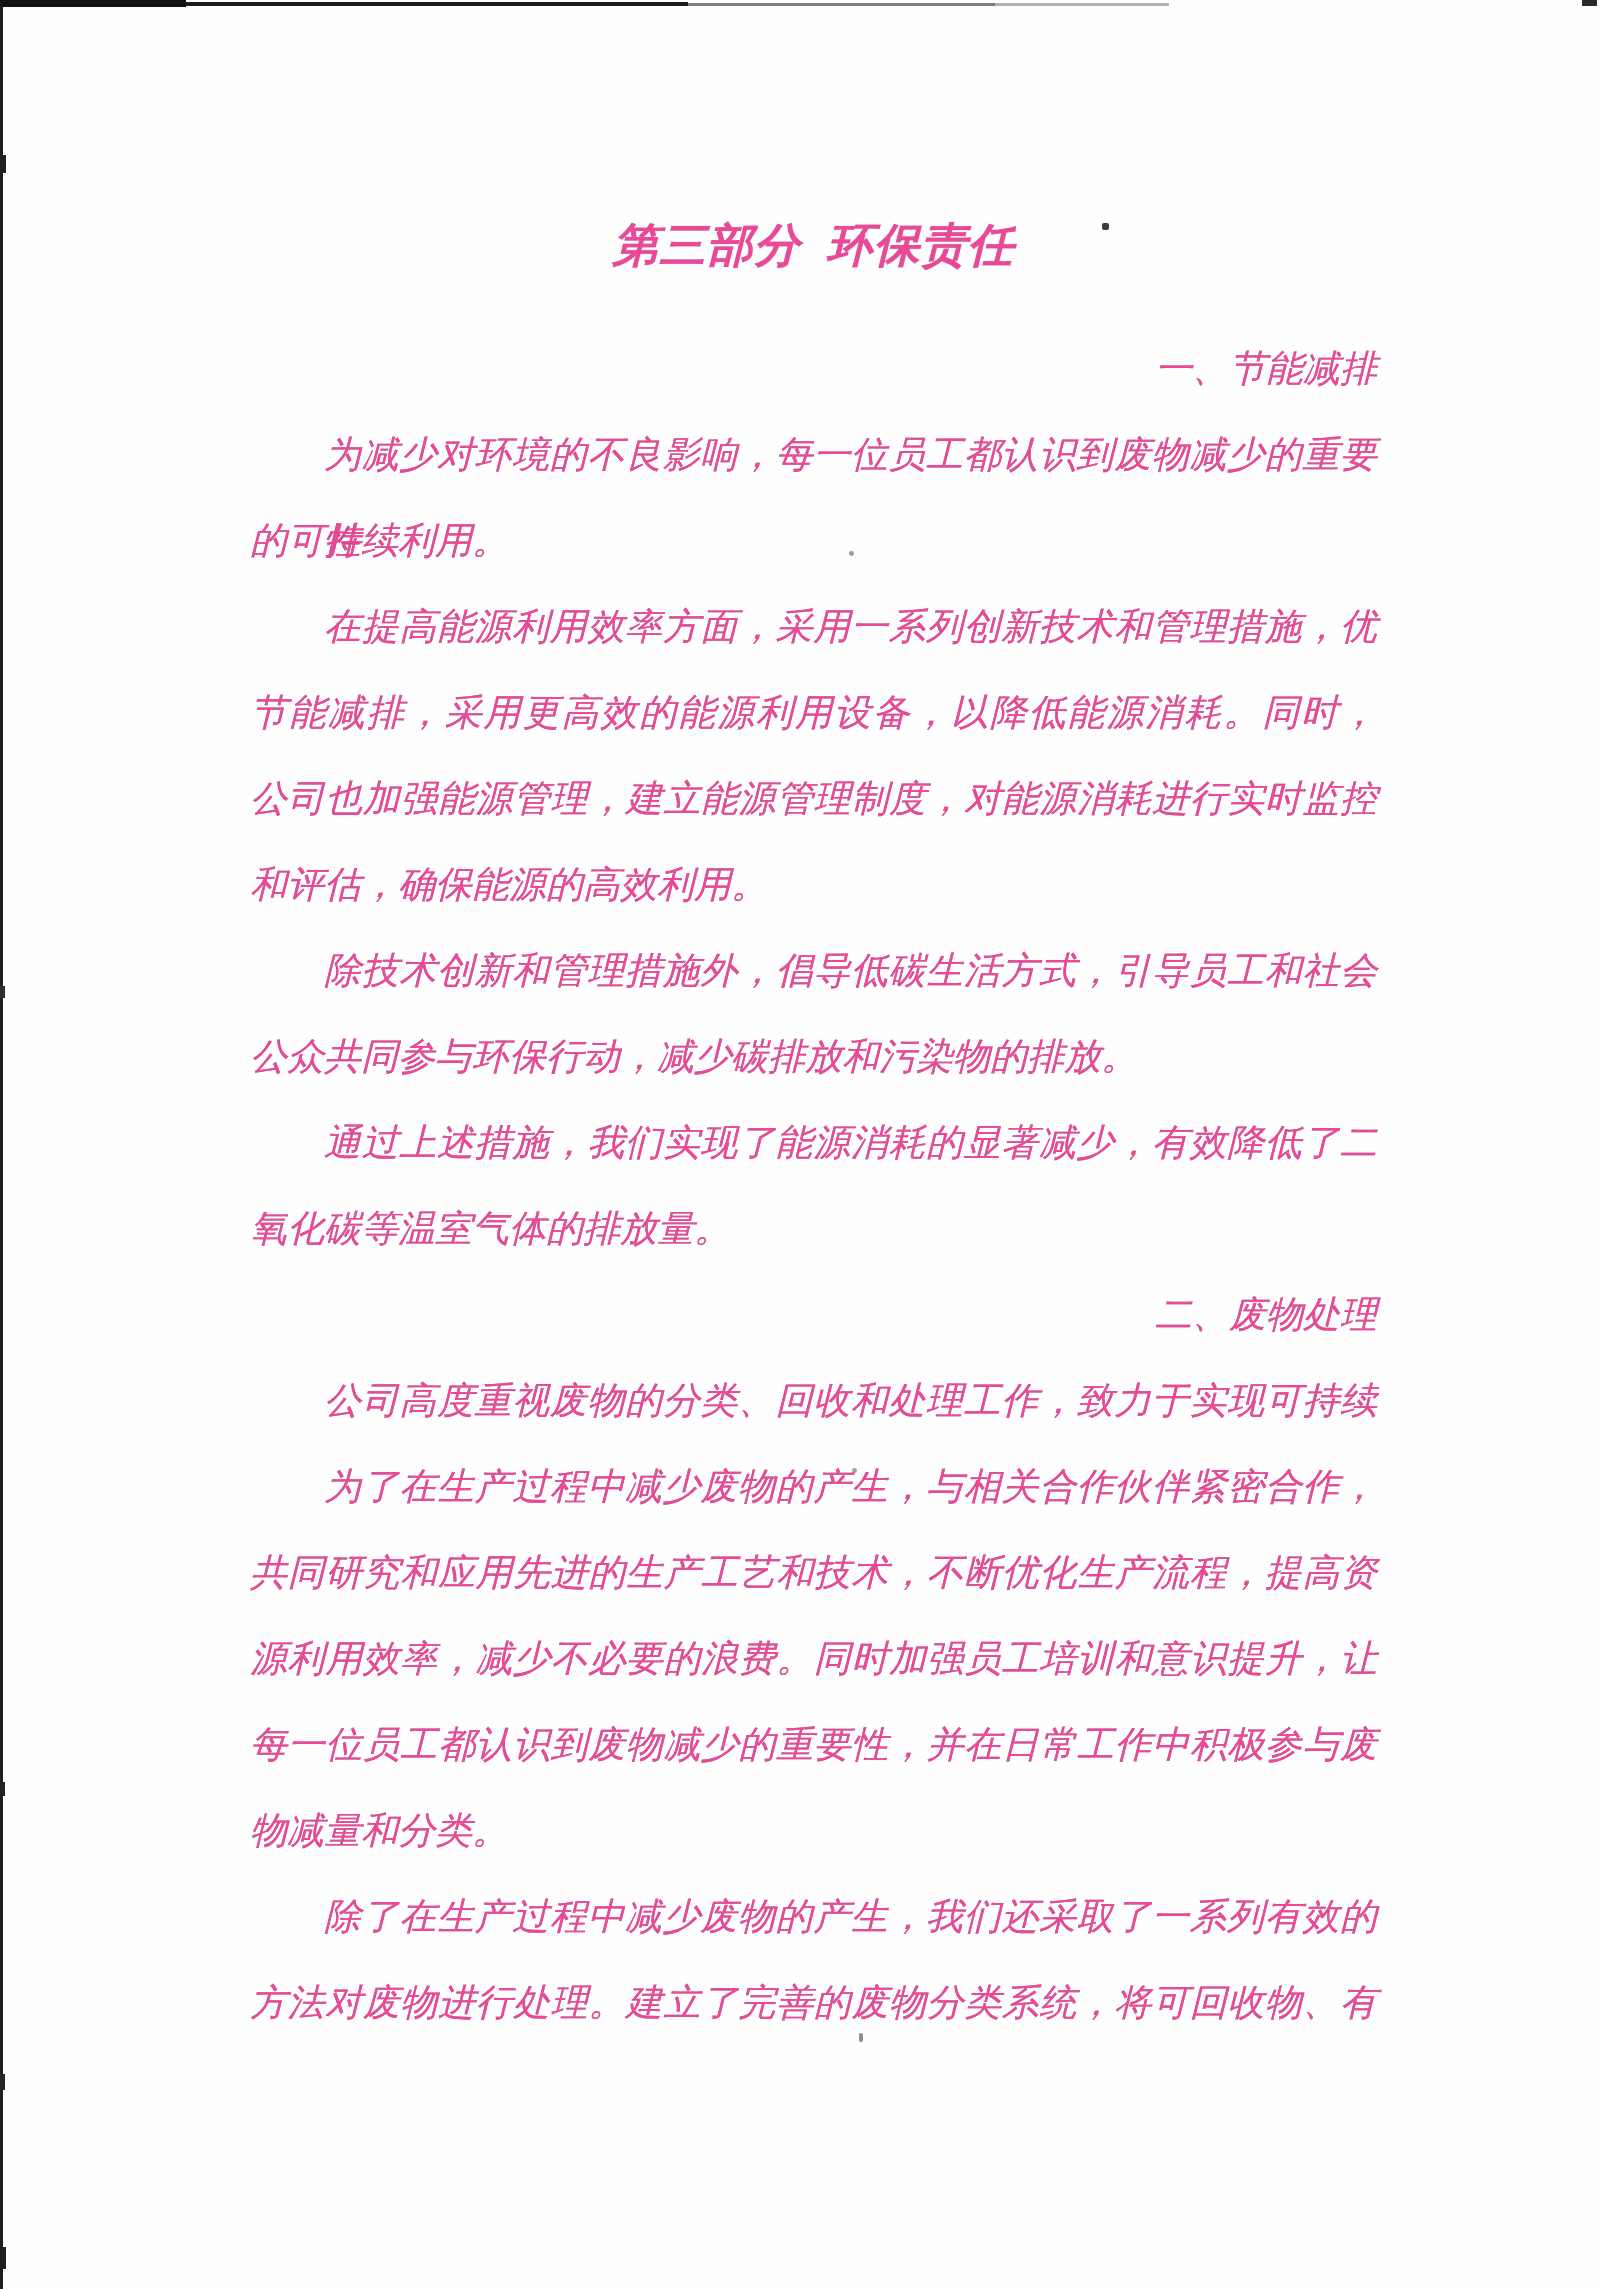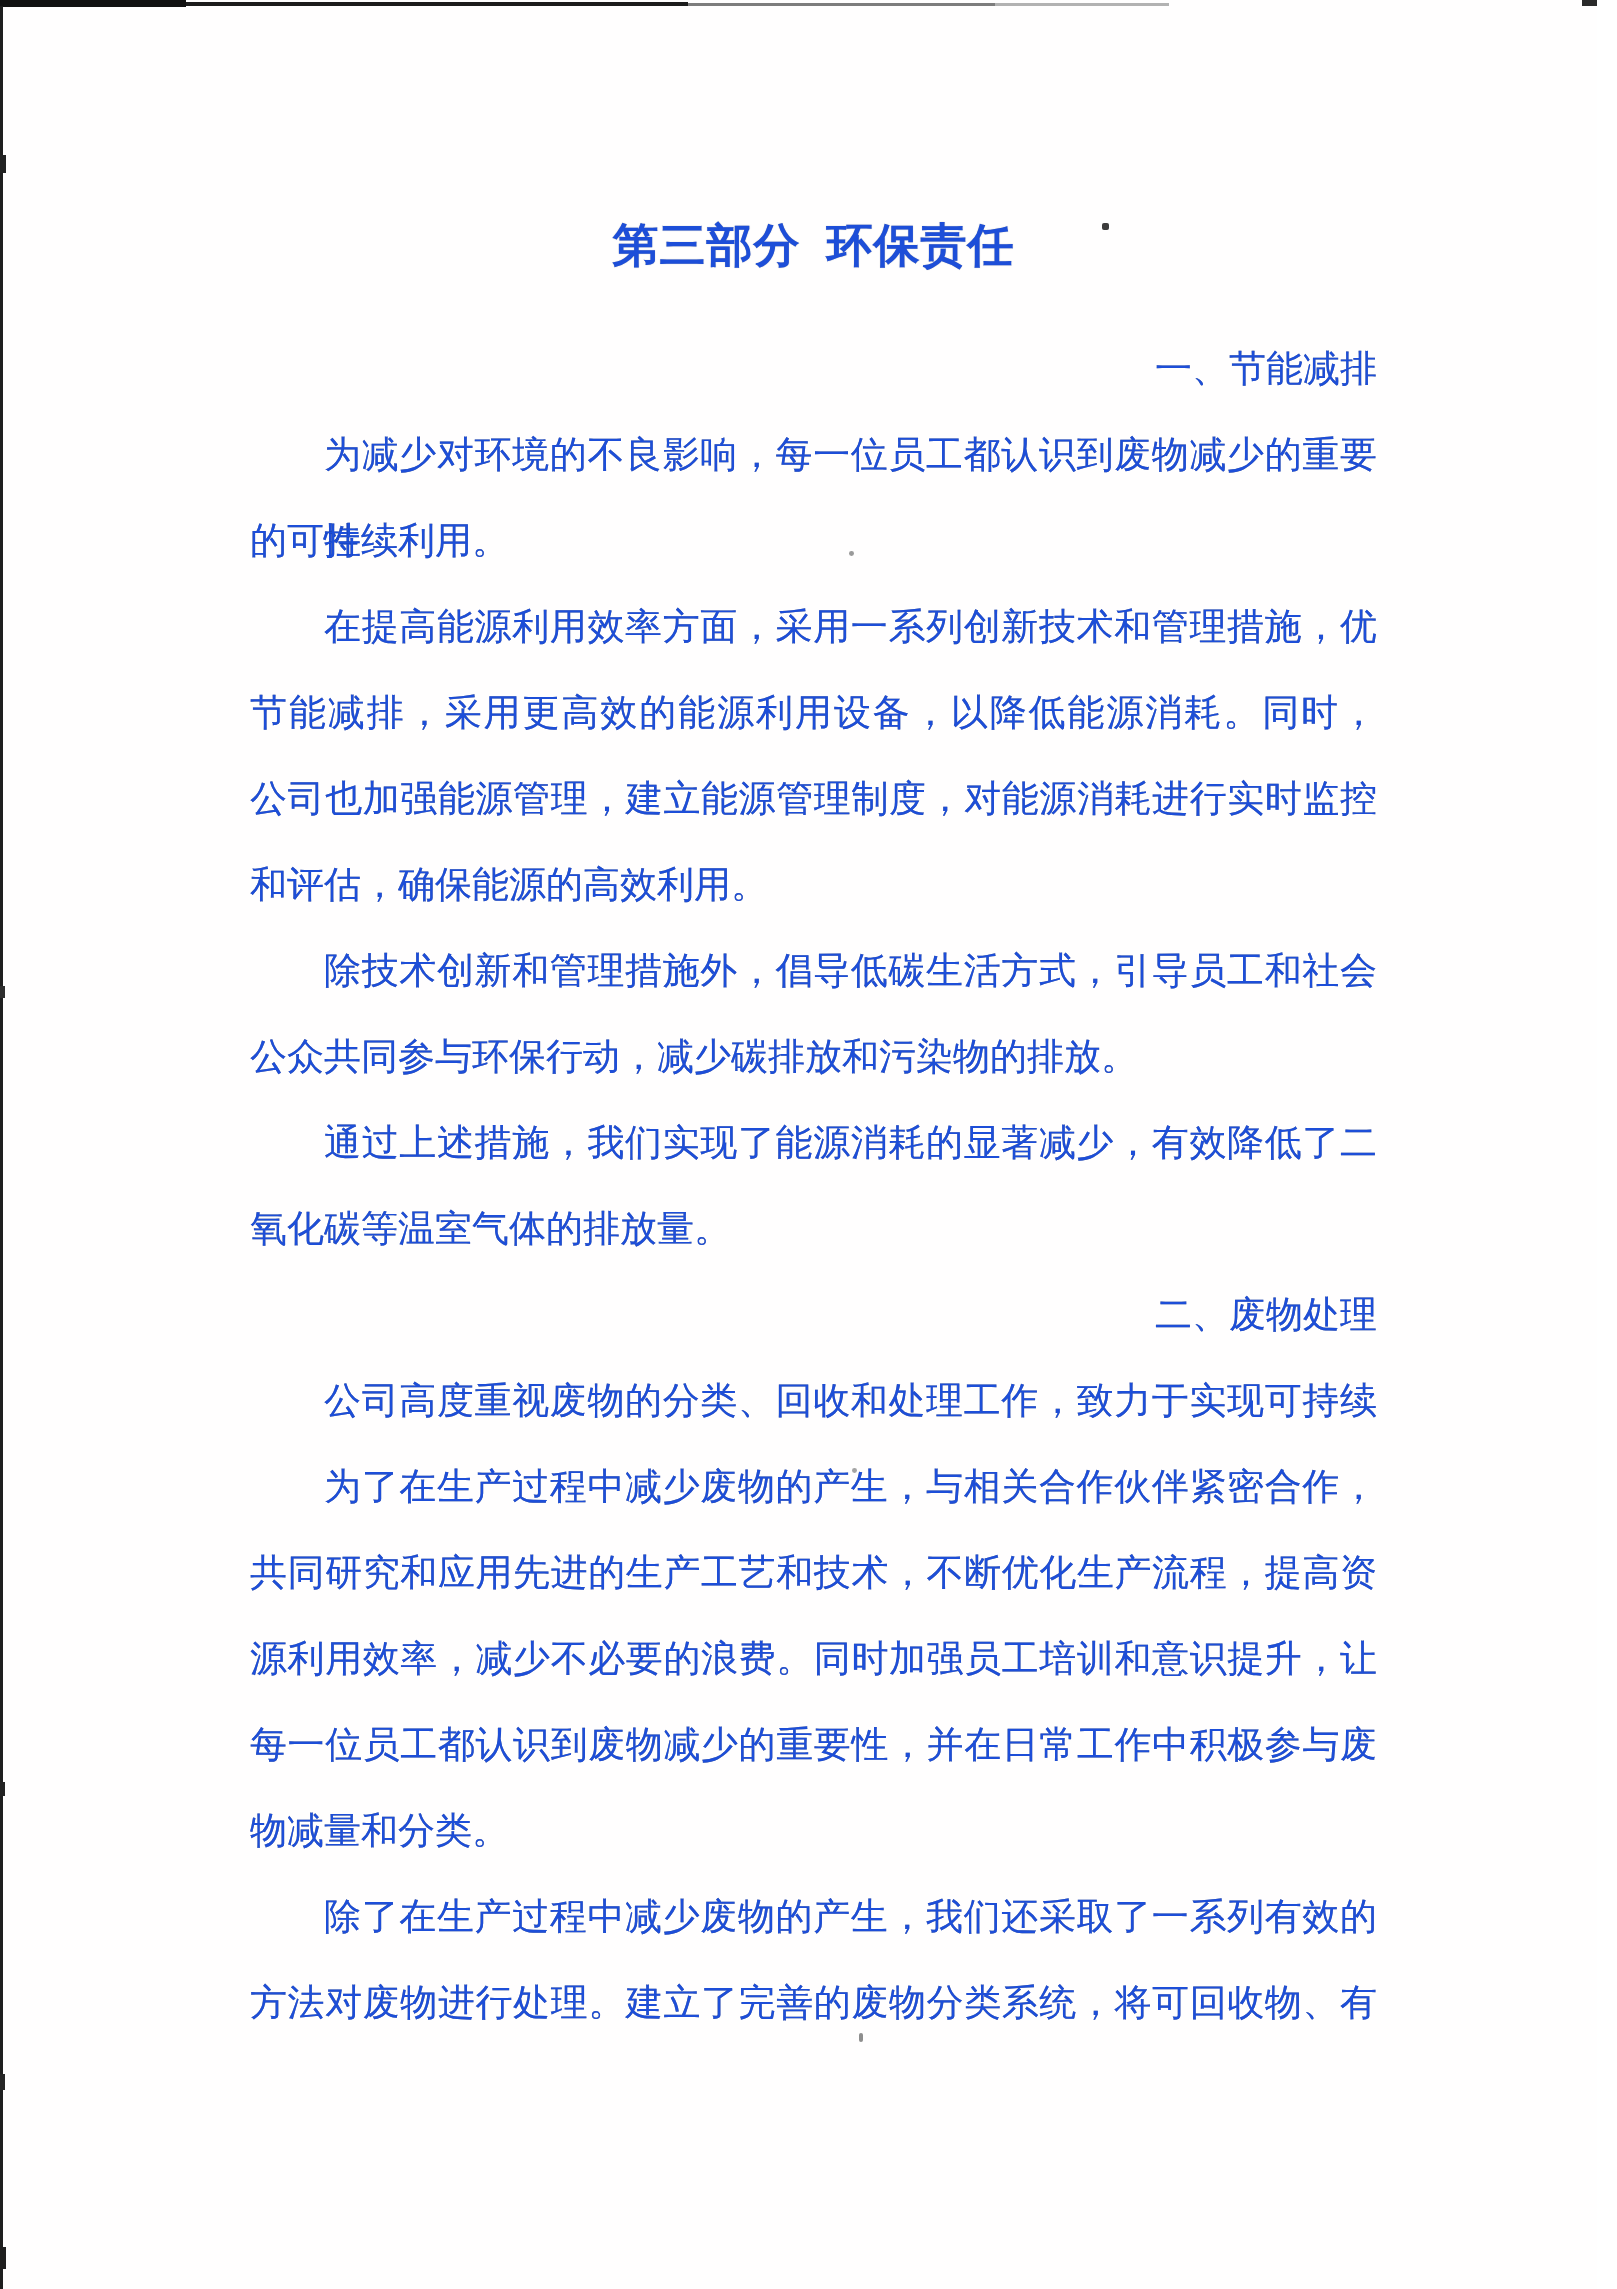--- a/index.html
+++ b/index.html
@@ -7,21 +7,22 @@
     padding: 0;
     background: #ffffff;
   }
   .page {
     position: relative;
     width: 1597px;
     height: 2290px;
     background: #fffefe;
     overflow: hidden;
     font-family: "Liberation Serif", "DejaVu Serif", serif;
-    color: #1d4ed8;
+    color: #ec4899;
+    font-style: italic;
   }
   
   .art { position: absolute; pointer-events: none; }
   .top-border-1   { left: 0;    top: 0;  width: 186px;  height: 6.9px;  background: #111; }
   .top-border-2   { left: 186px;top: 2px;width: 502px;  height: 3.9px;  background: #1c1c1c; }
   .top-border-3   { left: 688px;top: 2.9px;width: 307px;  height: 2.9px;  background: #7d7d7d; }
   .top-border-4   { left: 995px;top:2.9px;width: 174px;  height: 2.9px;  background: #b2b2b2; }
   .corner-mark    { left: 1582px;top: 0; width: 35px;   height: 5.9px;  background: #2a2a2a; }
   .left-border    { left: 0;    top: 5.9px;width: 2.9px;    height: 2284px; background: #1e1e1e; }
   .notch-1 { left: 0; top: 155px;  width: 5.9px; height: 17.6px; background: #222; }

